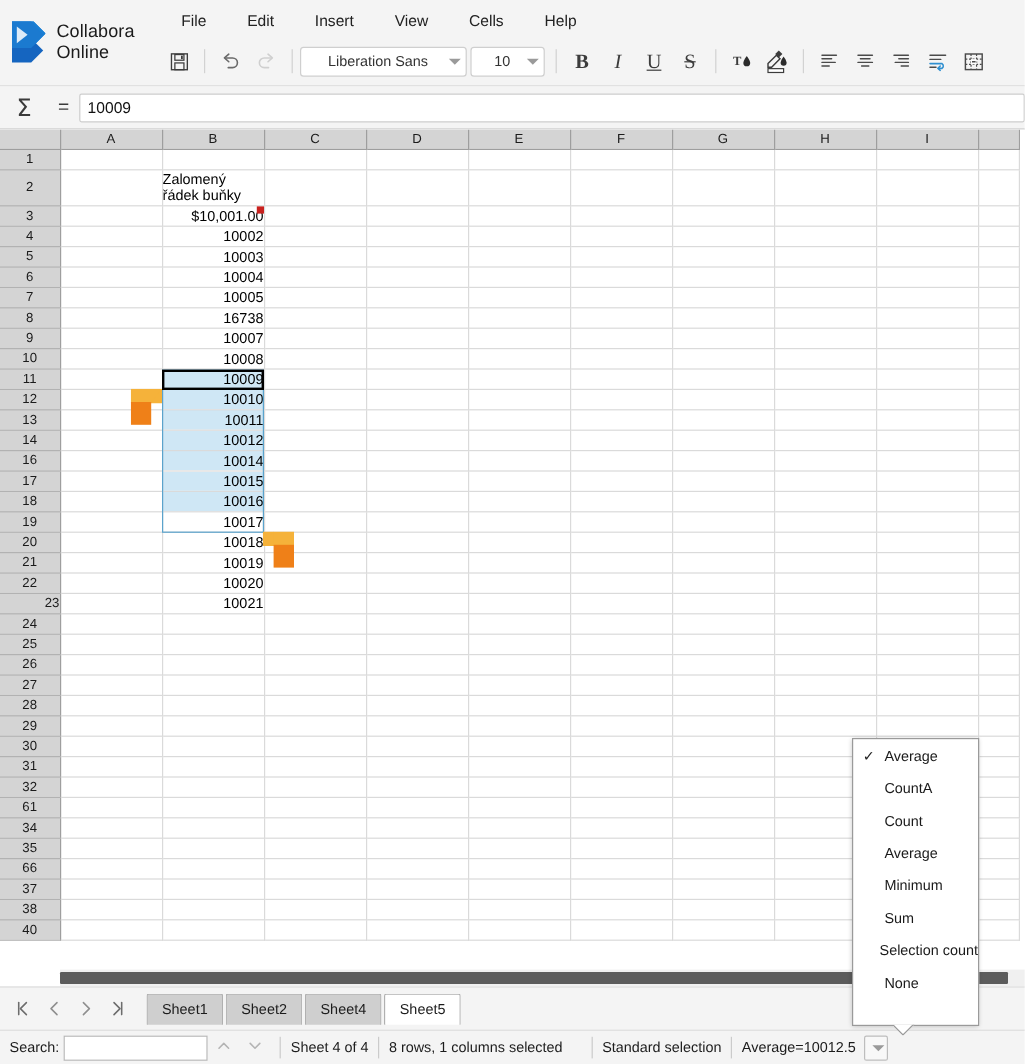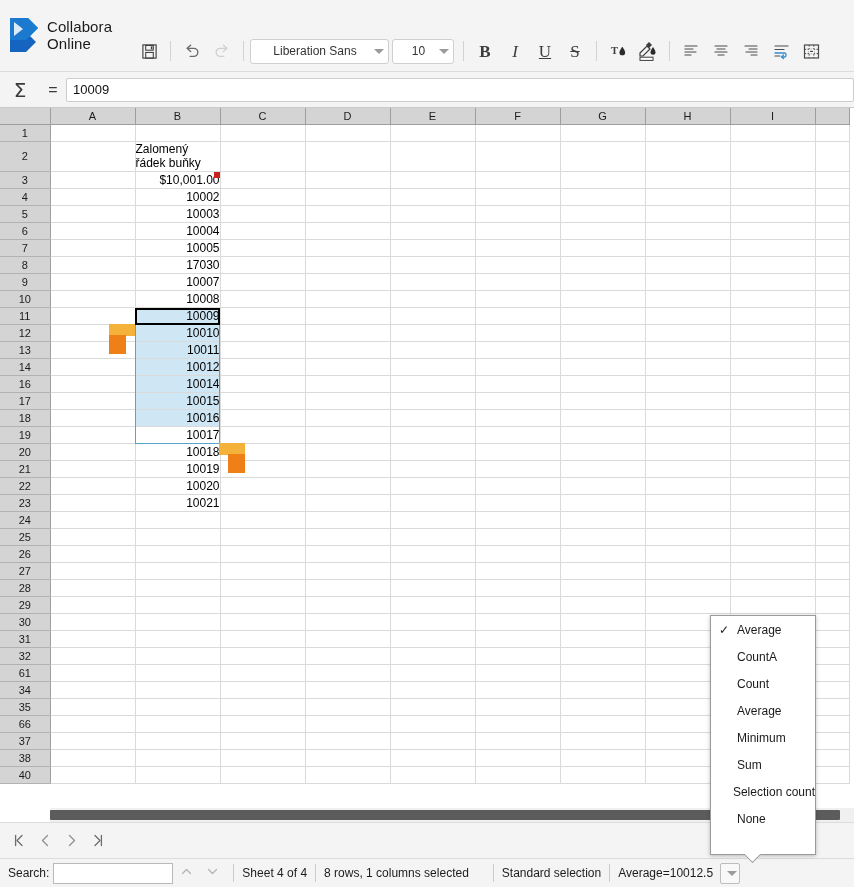--- a/index.html
+++ b/index.html
@@ -232,20 +232,28 @@
         <path d="M4 10 L16 10 L22 16 L16 22 L4 22 Z" fill="#0d5ba8" opacity=".55"></path>
         <path d="M2 2 L18 2 L28 13 L18 24 L2 24 Z" fill="#1b7ad0"></path>
         <path d="M6 6 L6 20 L15 13 Z" fill="#ffffff" opacity=".85"></path>
       </svg>
       <div class="logo-text">
         <div>Collabora</div>
         <div>Online</div>
       </div>
     </div>
 
+    <div class="menubar">
+      <div class="menu-item">File</div>
+      <div class="menu-item">Edit</div>
+      <div class="menu-item">Insert</div>
+      <div class="menu-item">View</div>
+      <div class="menu-item">Cells</div>
+      <div class="menu-item">Help</div>
+    </div>
 
     <div class="toolbar">
 
       <div class="tb-btn">
         <svg width="17" height="17" viewBox="0 0 18 18">
           <rect x="2" y="2" width="14" height="14" fill="none" stroke="#3c3c3c" stroke-width="1.2"></rect>
           <rect x="5" y="2.6" width="8" height="5" fill="none" stroke="#3c3c3c" stroke-width="1.1"></rect>
           <rect x="5" y="10" width="8" height="6" fill="none" stroke="#3c3c3c" stroke-width="1.1"></rect>
           <rect x="10.4" y="3.6" width="1.6" height="3" fill="#3c3c3c"></rect>
         </svg>
@@ -485,21 +493,21 @@
             <td class="cell" style="width: 85px; height: 17px;"></td>
             <td class="cell" style="width: 85px; height: 17px;"></td>
             <td class="cell" style="width: 85px; height: 17px;"></td>
             <td class="cell" style="width: 85px; height: 17px;"></td>
             <td class="cell" style="width: 85px; height: 17px;"></td>
             <td class="cell" style="width: 34px; height: 17px;"></td>
           </tr>
           <tr>
             <td class="rowhead" style="height: 17px;">8</td>
             <td class="cell" style="width: 85px; height: 17px;"></td>
-            <td class="cell num" style="width: 85px; height: 17px;">17030</td>
+            <td class="cell num" style="width: 85px; height: 17px;">16738</td>
             <td class="cell" style="width: 85px; height: 17px;"></td>
             <td class="cell" style="width: 85px; height: 17px;"></td>
             <td class="cell" style="width: 85px; height: 17px;"></td>
             <td class="cell" style="width: 85px; height: 17px;"></td>
             <td class="cell" style="width: 85px; height: 17px;"></td>
             <td class="cell" style="width: 85px; height: 17px;"></td>
             <td class="cell" style="width: 85px; height: 17px;"></td>
             <td class="cell" style="width: 34px; height: 17px;"></td>
           </tr>
           <tr>
@@ -665,21 +673,21 @@
             <td class="cell" style="width: 85px; height: 17px;"></td>
             <td class="cell" style="width: 85px; height: 17px;"></td>
             <td class="cell" style="width: 85px; height: 17px;"></td>
             <td class="cell" style="width: 85px; height: 17px;"></td>
             <td class="cell" style="width: 85px; height: 17px;"></td>
             <td class="cell" style="width: 85px; height: 17px;"></td>
             <td class="cell" style="width: 85px; height: 17px;"></td>
             <td class="cell" style="width: 34px; height: 17px;"></td>
           </tr>
           <tr>
-            <td class="rowhead" style="height: 17px;">23</td>
+            <td class="rowhead" style="height: 17px; text-align: right;">23</td>
             <td class="cell" style="width: 85px; height: 17px;"></td>
             <td class="cell num" style="width: 85px; height: 17px;">10021</td>
             <td class="cell" style="width: 85px; height: 17px;"></td>
             <td class="cell" style="width: 85px; height: 17px;"></td>
             <td class="cell" style="width: 85px; height: 17px;"></td>
             <td class="cell" style="width: 85px; height: 17px;"></td>
             <td class="cell" style="width: 85px; height: 17px;"></td>
             <td class="cell" style="width: 85px; height: 17px;"></td>
             <td class="cell" style="width: 85px; height: 17px;"></td>
             <td class="cell" style="width: 34px; height: 17px;"></td>
@@ -933,20 +941,26 @@
         <path d="M5.5 2.5 L10.5 7.5 L5.5 12.5" fill="none" stroke="#8f8f8f" stroke-width="1.3" stroke-linecap="round" stroke-linejoin="round"></path>
       </svg>
     </div>
     <div class="nav-btn">
       <svg width="15" height="15" viewBox="0 0 15 15">
         <path d="M5 2.5 L10 7.5 L5 12.5" fill="none" stroke="#6d6d6d" stroke-width="1.3" stroke-linecap="round" stroke-linejoin="round"></path>
         <line x1="11.4" y1="2.5" x2="11.4" y2="12.5" stroke="#6d6d6d" stroke-width="1.3" stroke-linecap="round"></line>
       </svg>
     </div>
 
+    <div class="tabs" id="sheet-tabs">
+        <div class="tab">Sheet1</div>
+        <div class="tab">Sheet2</div>
+        <div class="tab">Sheet4</div>
+        <div class="tab active">Sheet5</div>
+      </div>
   </div>
 
   <div class="statusbar">
     <span class="sb-label">Search:</span>
     <div class="sb-search"></div>
     <div class="sb-arrow">
       <svg width="13" height="13" viewBox="0 0 13 13">
         <path d="M2.5 8.5 L6.5 4.5 L10.5 8.5" fill="none" stroke="#b4b4b4" stroke-width="1.3" stroke-linecap="round" stroke-linejoin="round"></path>
       </svg>
     </div>

